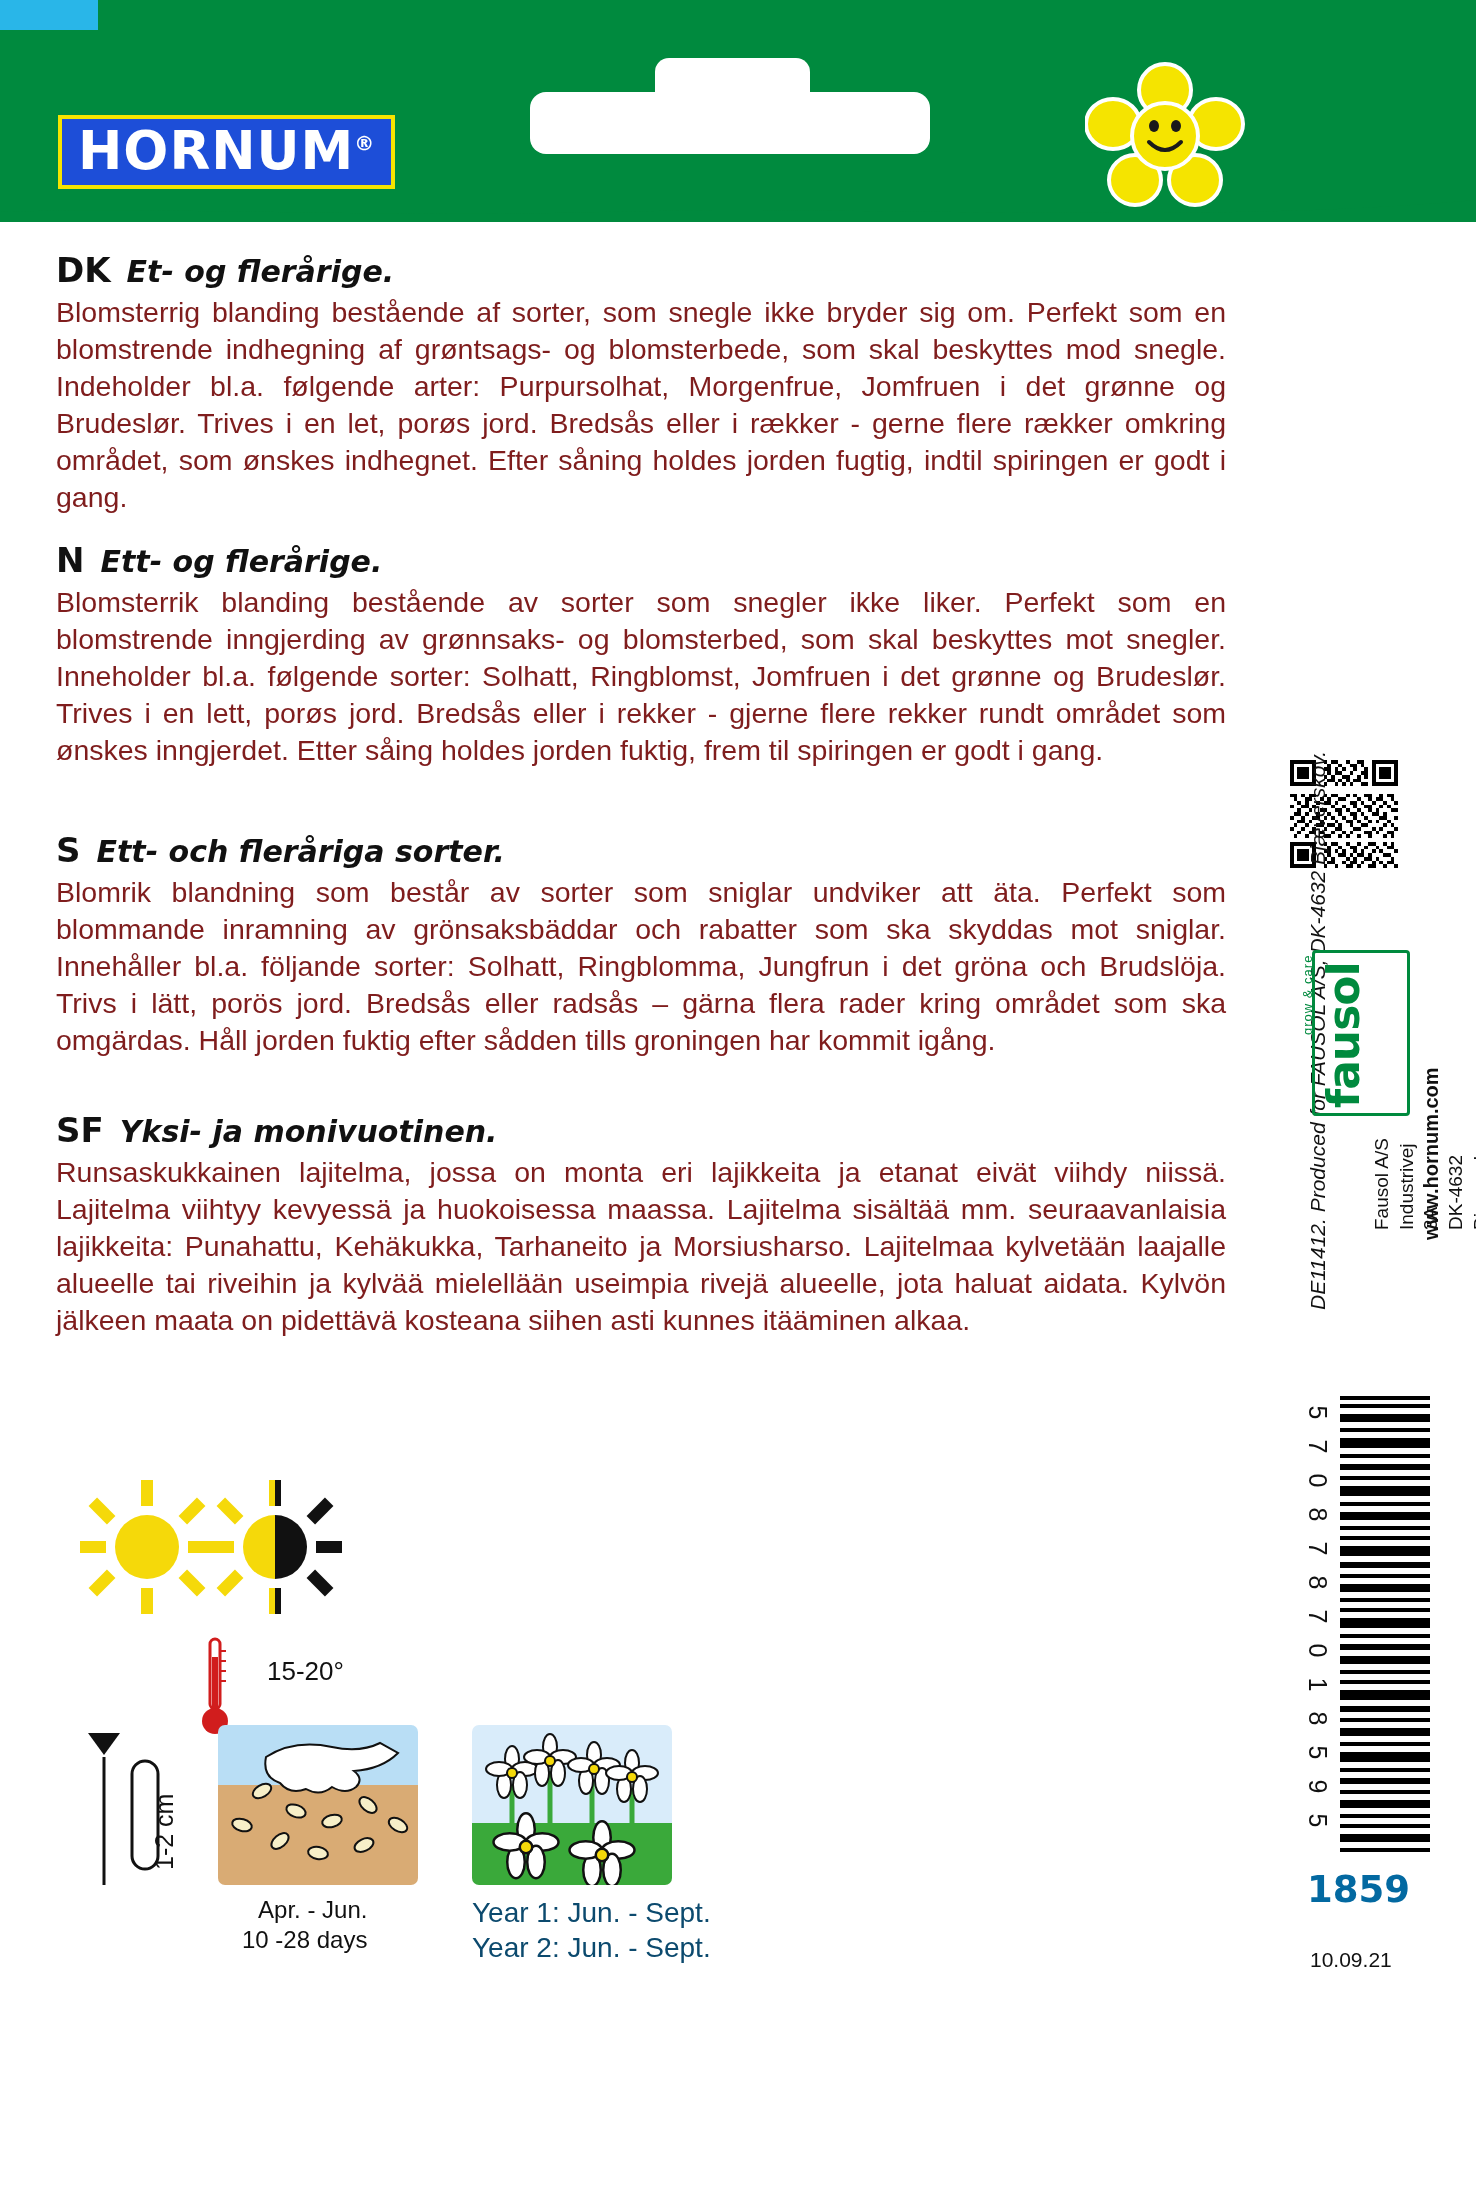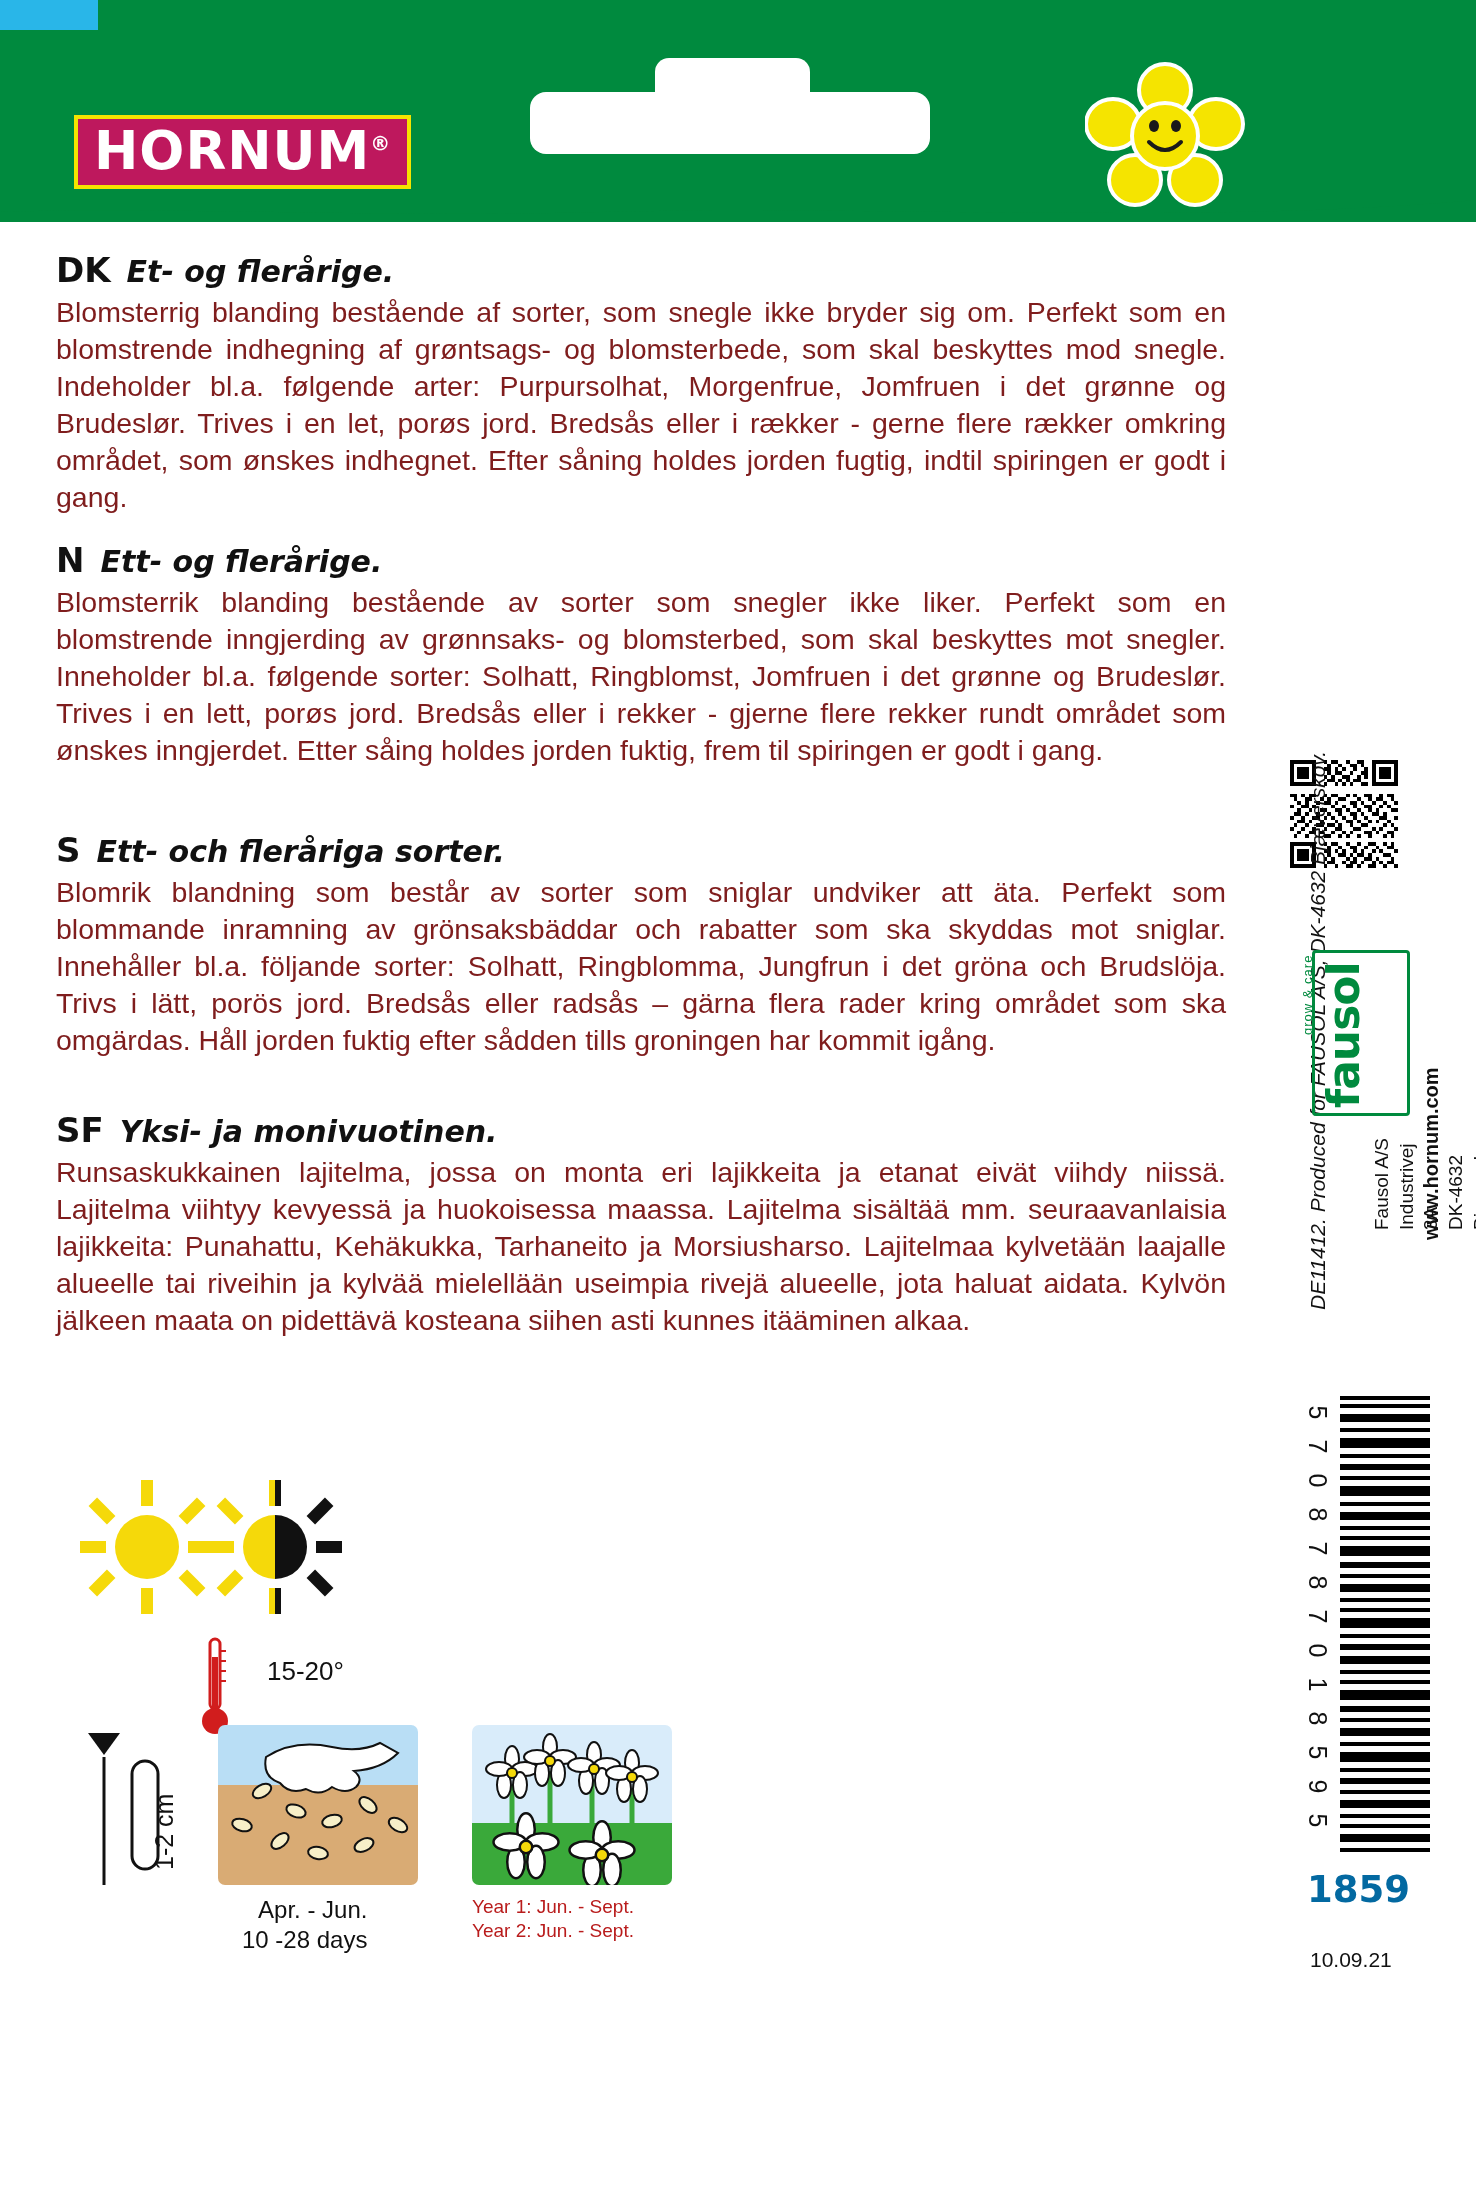--- a/index.html
+++ b/index.html
@@ -19,22 +19,21 @@
     border-bottom-left-radius:0;
   }
   .header-cyan{
     position:absolute;left:0;top:0;width:98px;height:30px;background:#29b6e8;
   }
 
   .logo-box{
     position:absolute;left:58px;top:115px;
     border:4px solid #f5e400;
     padding:5px 16px 8px 16px;
-    background:#be185d;
-    margin-left:16px;
+    background:#1d4ed8;
   }
   .logo-text{
     font-family:"DejaVu Sans", sans-serif;
     font-weight:bold;
     font-size:53px;
     letter-spacing:1px;
     color:#ffffff;
     line-height:1;
     white-space:nowrap;
   }
@@ -121,21 +120,21 @@
     border-radius:7px;overflow:hidden;
   }
   .flower-img{
     position:absolute;left:412px;top:255px;width:200px;height:160px;
     border-radius:7px;overflow:hidden;
   }
   .cap-left{
     position:absolute;left:182px;top:425px;font-size:24px;line-height:1.25;color:#111;text-align:right;
   }
   .cap-right{
-    position:absolute;left:412px;top:425px;font-size:19px;line-height:1.25;color:#b91c1c;
+    position:absolute;left:412px;top:425px;font-size:28px;line-height:1.25;color:#0c4a6e;
   }
   .temp-label{
     position:absolute;left:175px;top:186px;font-size:26px;color:#111;margin-left:32px;
   }
   .depth-label{
     position:absolute;left:90px;top:400px;
     transform:rotate(-90deg);transform-origin:left top;
     font-size:25px;color:#111;white-space:nowrap;
   }
 </style>

